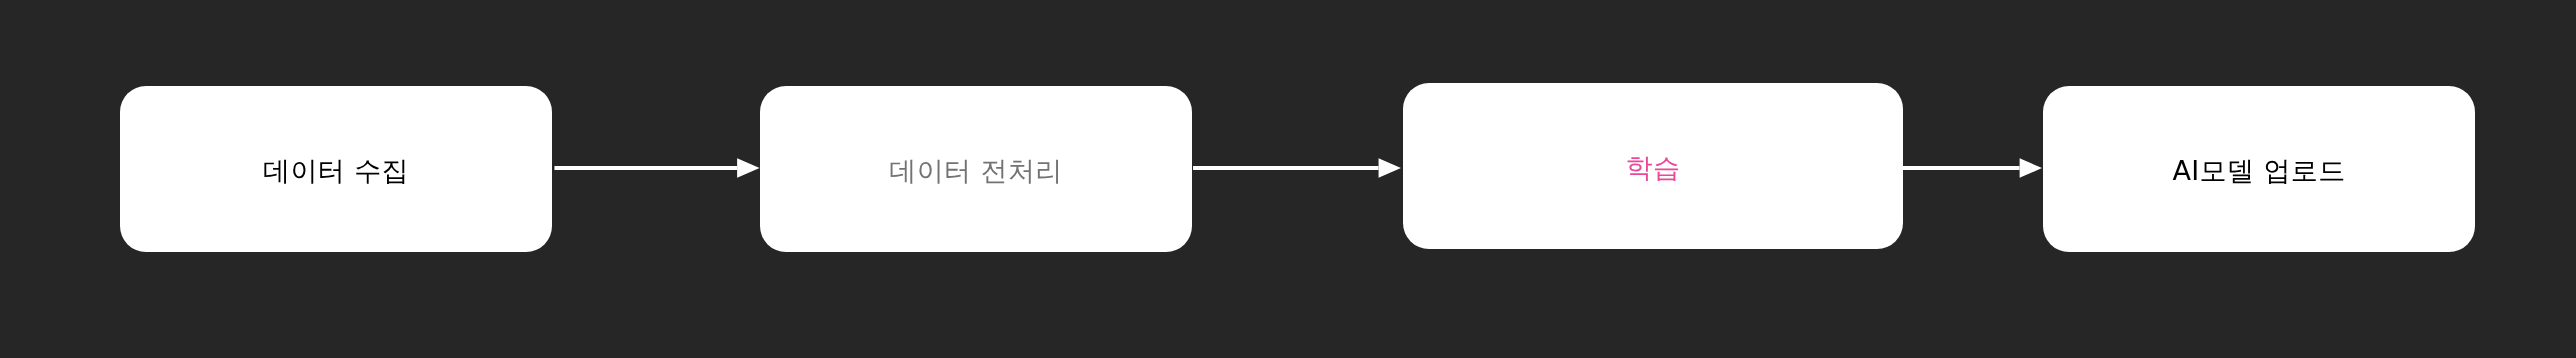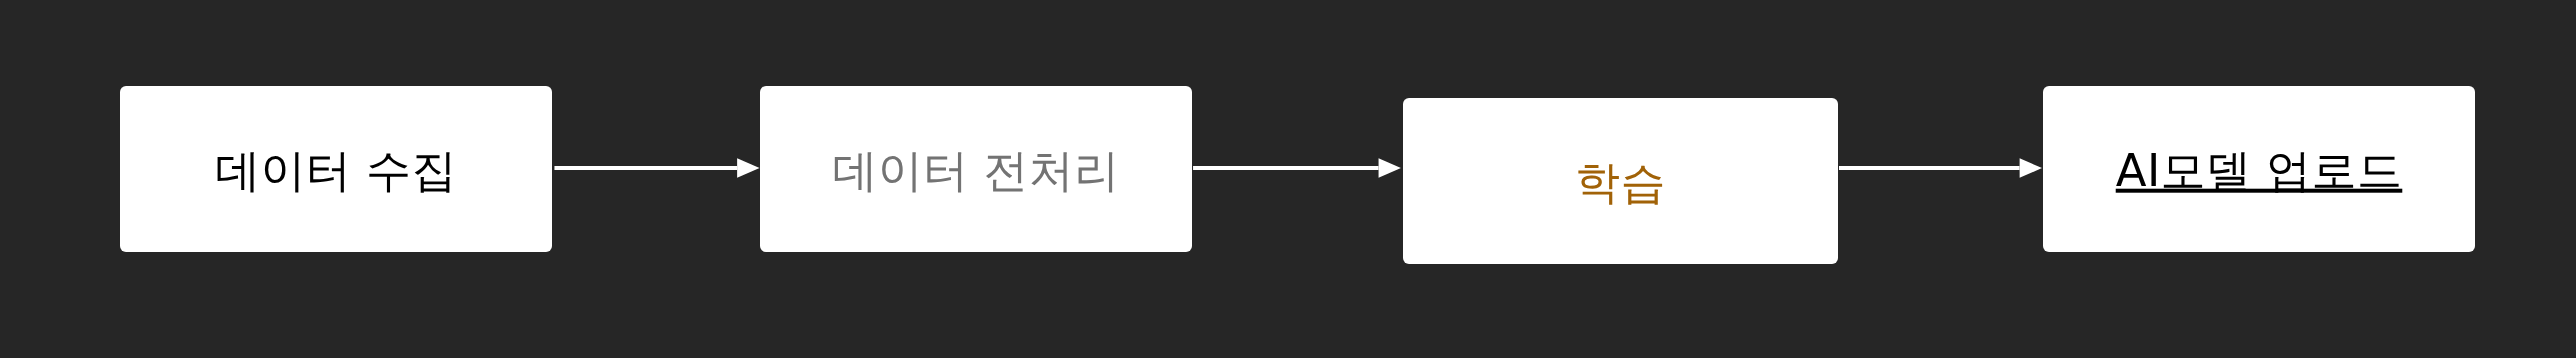--- a/index.html
+++ b/index.html
@@ -15,26 +15,26 @@
     position: relative;
     width: 2576px;
     height: 358px;
     background: #262626;
     overflow: hidden;
   }
   .flow-node {
     position: absolute;
     box-sizing: border-box;
     background: #ffffff;
-    border-radius: 6px;
+    border-radius: 26px;
     display: flex;
     align-items: center;
     justify-content: center;
     color: #000000;
-    font-size: 45px;
+    font-size: 27px;
     line-height: 1;
     letter-spacing: 0.4px;
     font-weight: 400;
     white-space: nowrap;
     user-select: none;
   }
   .node-label {
     display: block;
     transform: translateY(0.7px);
   }
@@ -61,25 +61,25 @@
 <div id="canvas" style="background: rgb(38, 38, 38);">
 
   <div class="flow-node" id="node-0" style="left: 120px; top: 86px; width: 432px; height: 166px; background: rgb(255, 255, 255); color: rgb(0, 0, 0);">
     <span class="node-label">데이터 수집</span>
   </div>
 
   <div class="flow-node" id="node-1" style="left: 760px; top: 86px; width: 432px; height: 166px; background: rgb(255, 255, 255); color: #737373;">
     <span class="node-label">데이터 전처리</span>
   </div>
 
-  <div class="flow-node" id="node-2" style="left: 1403px; top: 98px; width: 435px; height: 166px; background: rgb(255, 255, 255); color: #a16207;">
+  <div class="flow-node" id="node-2" style="left: 1403px; top: 83px; width: 500px; height: 166px; background: rgb(255, 255, 255); color: #ec4899;">
     <span class="node-label">학습</span>
   </div>
 
-  <div class="flow-node" id="node-3" style="left: 2043px; top: 86px; width: 432px; height: 166px; background: rgb(255, 255, 255); color: rgb(0, 0, 0); text-decoration: underline;">
+  <div class="flow-node" id="node-3" style="left: 2043px; top: 86px; width: 432px; height: 166px; background: rgb(255, 255, 255); color: rgb(0, 0, 0);">
     <span class="node-label">AI모델 업로드</span>
   </div>
 
   <svg class="flow-edge" id="edge-0" xmlns="http://www.w3.org/2000/svg" viewBox="0 0 293 40" width="208" height="28" style="left: 553px; top: 154px; width: 208px;">
     <line class="edge-line" x1="0" y1="20" x2="261" y2="20" stroke="#ffffff"></line>
     <polygon class="edge-head" points="261,6 293,20 261,34" fill="#ffffff"></polygon>
   </svg>
 
   <svg class="flow-edge" id="edge-1" xmlns="http://www.w3.org/2000/svg" viewBox="0 0 297 40" width="210" height="28" style="left: 1192px; top: 154px; width: 210px;">
     <line class="edge-line" x1="0" y1="20" x2="265" y2="20" stroke="#ffffff"></line>

